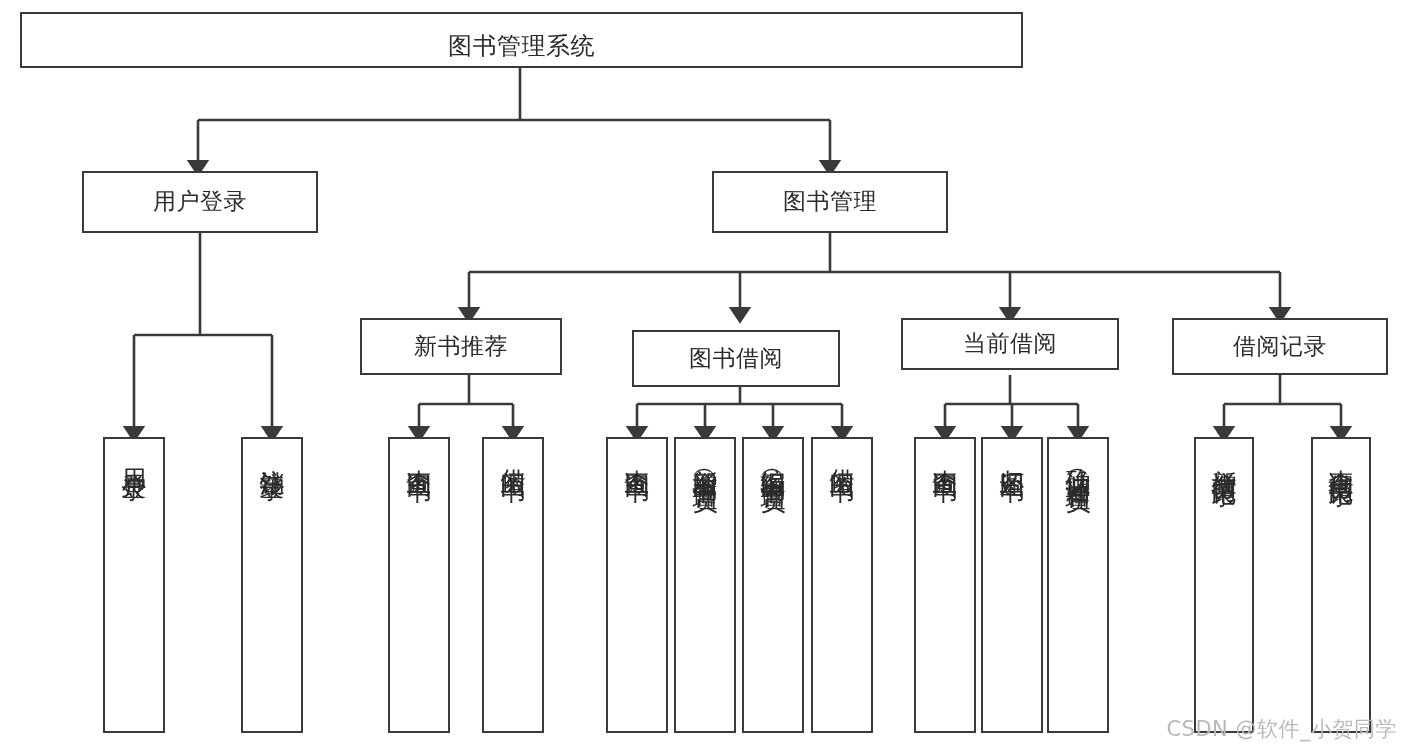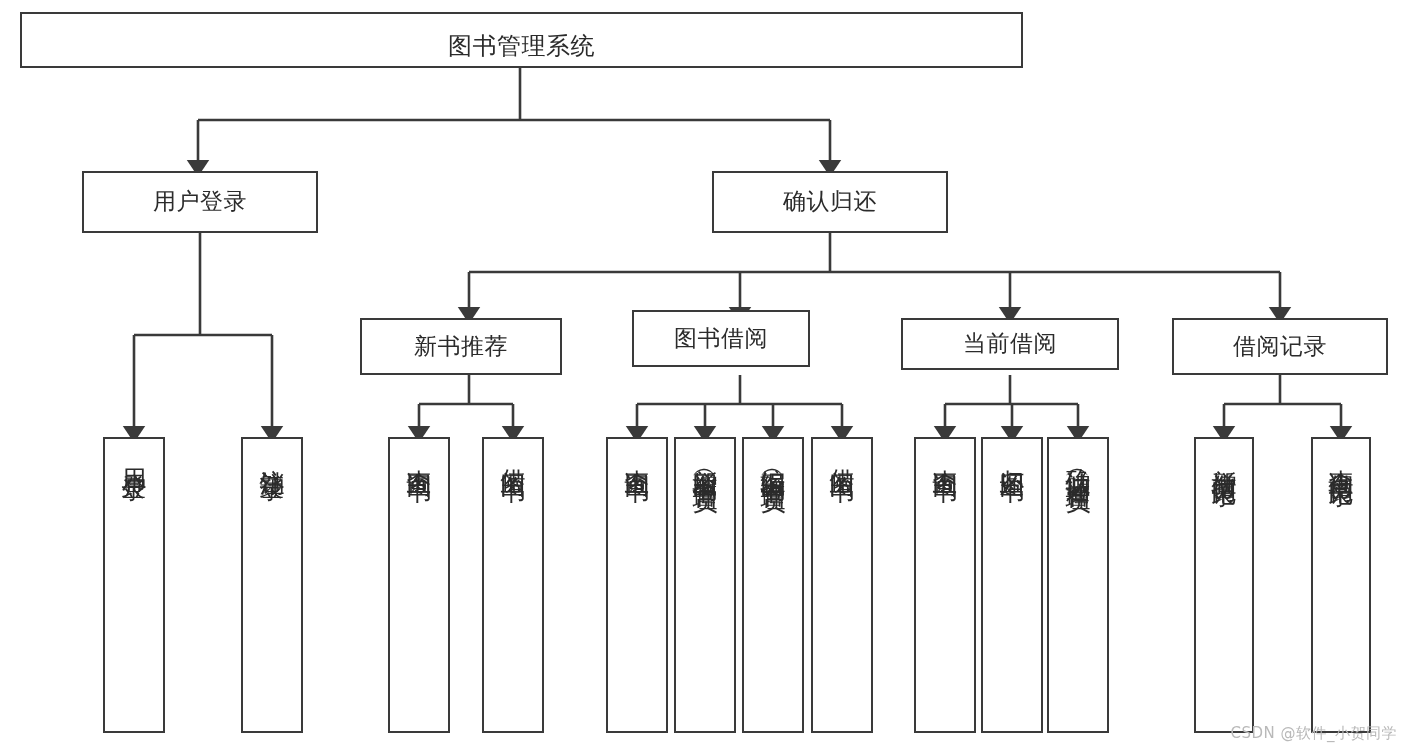--- a/index.html
+++ b/index.html
@@ -54,21 +54,21 @@
     text-orientation:upright;
     font-size:25px;
     line-height:1.0;
     letter-spacing:3px;
     white-space:nowrap;
   }
   .watermark{
     position:absolute;
     right:8px;
     bottom:4px;
-    font-size:15px;
+    font-size:21px;
     color:#b9b9b9;
     white-space:nowrap;
     letter-spacing:0.5px;
   }
 </style>
 </head>
 <body>
 
 <div id="canvas">
 
@@ -124,28 +124,28 @@
 
   <div class="node h root" style="left:20px; top:12px; width:1003px; height:56px;">
     <span class="lbl">图书管理系统</span>
   </div>
 
   <div class="node h" style="left:82px; top:171px; width:236px; height:62px;">
     <span class="lbl">用户登录</span>
   </div>
 
   <div class="node h" style="left:712px; top:171px; width:236px; height:62px;">
-    <span class="lbl">确认归还</span>
+    <span class="lbl">图书管理</span>
   </div>
 
   <div class="node h" style="left:360px; top:318px; width:202px; height:57px;">
     <span class="lbl">新书推荐</span>
   </div>
 
-  <div class="node h" style="left:632px; top:310px; width:178px; height:57px;">
+  <div class="node h" style="left:632px; top:330px; width:208px; height:57px;">
     <span class="lbl">图书借阅</span>
   </div>
 
   <div class="node h" style="left:901px; top:318px; width:218px; height:52px;">
     <span class="lbl">当前借阅</span>
   </div>
 
   <div class="node h" style="left:1172px; top:318px; width:216px; height:57px;">
     <span class="lbl">借阅记录</span>
   </div>

